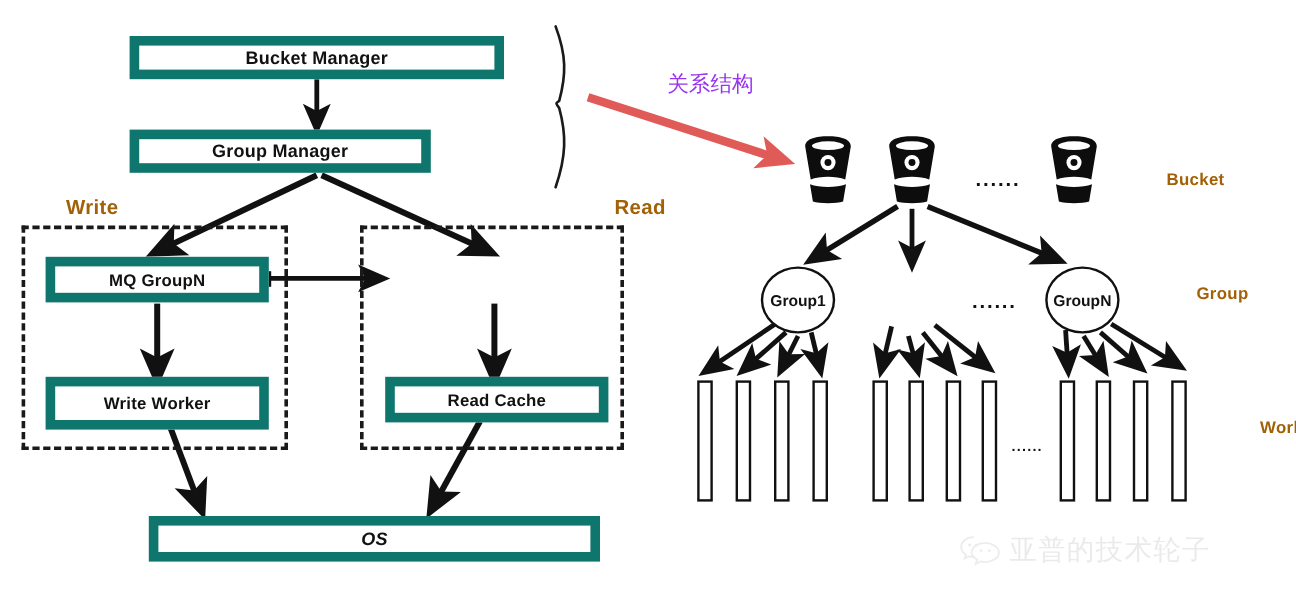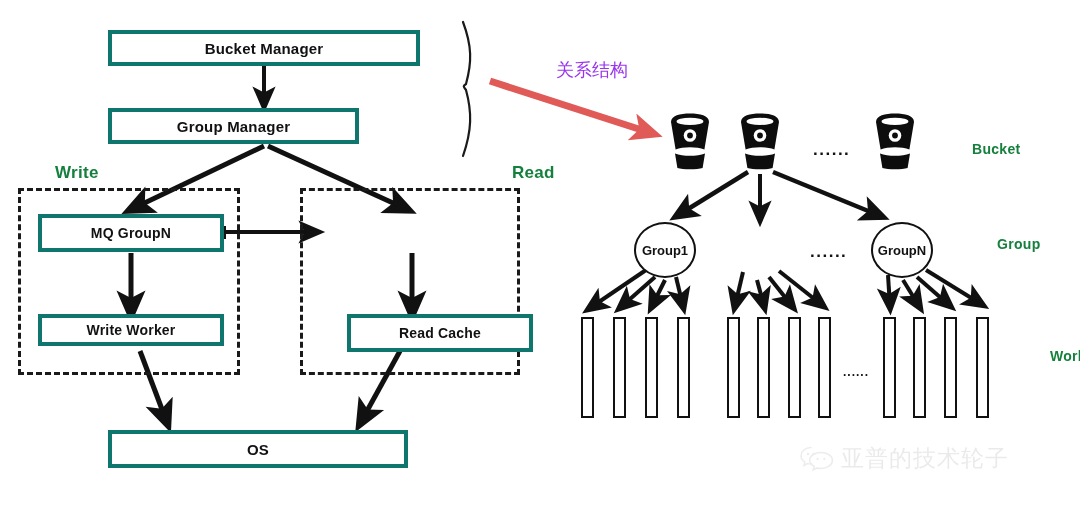--- a/index.html
+++ b/index.html
@@ -19,21 +19,21 @@
     position: absolute;
     left: 0; top: 0;
     width: 1080px;
     height: 505px;
   }
   
   .pbox {
     position: absolute;
     box-sizing: border-box;
     background: #ffffff;
-    border: 4px solid #0f766e;
+    border: 8px solid #0f766e;
     display: flex;
     align-items: center;
     justify-content: center;
     font-size: 15px;
     font-weight: 600;
     color: #111111;
     letter-spacing: 0.2px;
     z-index: 4;
   }
   .pbox.small { font-size: 14px; }
@@ -41,21 +41,21 @@
   .dashbox {
     position: absolute;
     box-sizing: border-box;
     border: 3px dashed #1a1a1a;
     background: transparent;
     z-index: 2;
   }
   
   .plabel {
     position: absolute;
-    color: #15803d;
+    color: #a16207;
     font-weight: 700;
     font-size: 17px;
     letter-spacing: 0.3px;
     white-space: nowrap;
     z-index: 6;
     padding-left: 32px;
   }
   .plabel.sm { font-size: 14px; }
   .cn-label {
     position: absolute;
@@ -188,25 +188,25 @@
 
   <div class="dashbox" style="left:18px; top:188px; width:222px; height:187px;"></div>
   <div class="plabel" style="left:23px; top:163px;">Write</div>
 
   <div class="dashbox" style="left:300px; top:188px; width:220px; height:187px;"></div>
   <div class="plabel" style="left:447px; top:163px;margin-left:33px;">Read</div>
 
   <div class="pbox small" style="left:38px; top:214px; width:186px; height:38px;">MQ GroupN</div>
 
 
-  <div class="pbox small" style="left:38px; top:314px; width:186px; height:32px;">Write Worker</div>
-
-  <div class="pbox small" style="left:321px; top:314px; width:186px; height:38px;margin-left:26px;">Read Cache</div>
-
-  <div class="pbox" style="left:108px; top:430px; width:300px; height:38px;">OS</div>
+  <div class="pbox small" style="left:38px; top:314px; width:186px; height:44px;">Write Worker</div>
+
+  <div class="pbox small" style="left:321px; top:314px; width:186px; height:38px;">Read Cache</div>
+
+  <div class="pbox" style="left:124px; top:430px; width:376px; height:38px;font-style:italic;">OS</div>
 
   <div class="cn-label" style="left:556px; top:58px;">关系结构</div>
 
   <div class="bucket" style="left:669px; top:113px; width:42px; height:57px;">
     <svg viewBox="0 0 42 57" width="42" height="57" xmlns="http://www.w3.org/2000/svg">
       <path d="M2,9 C2,2.6 11,0.5 21,0.5 C31,0.5 40,2.6 40,9 L35.4,36.5 C28,33.6 14,33.6 6.6,36.5 Z" fill="#0d0d0d"></path>
       <ellipse cx="21" cy="8.4" rx="13.4" ry="3.6" fill="#ffffff"></ellipse>
       <circle cx="21" cy="22.5" r="6.3" fill="#ffffff"></circle>
       <circle cx="21" cy="22.5" r="2.9" fill="#0d0d0d"></circle>
       <path d="M6.0,40.5 C13.8,43.6 28.2,43.6 36.0,40.5 L33.6,55 C28.2,56.8 13.8,56.8 8.4,55 Z" fill="#0d0d0d"></path>

